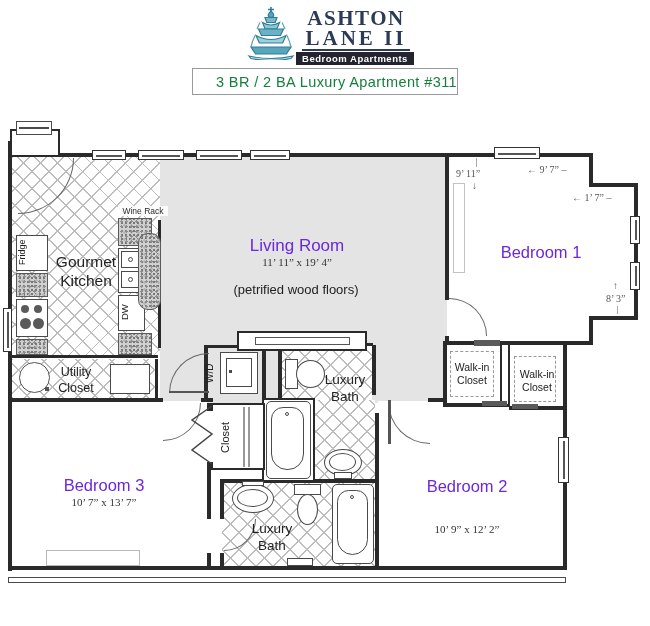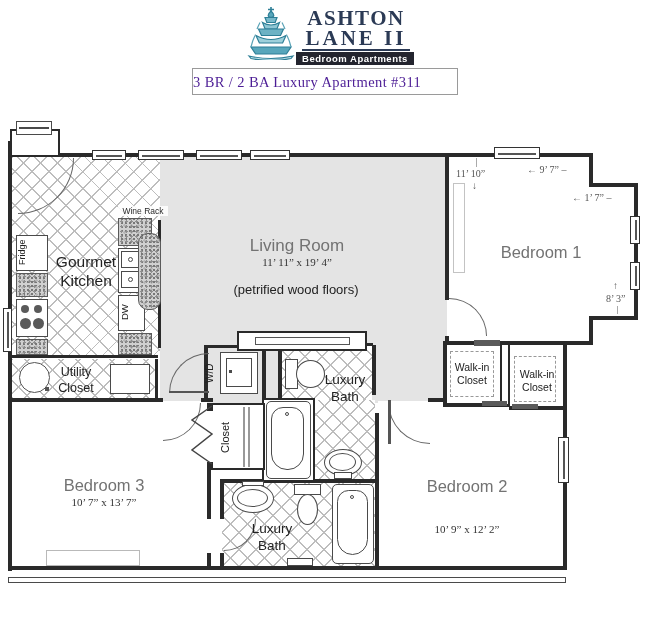--- a/index.html
+++ b/index.html
@@ -27,37 +27,37 @@
   .thick{border:2.5px solid var(--wall,#2a2a2a);background:#fff;}
   .win{background:#fff;border:1px solid #333;}
   .win .bar{position:absolute;background:#555;}
   .arc{border:0 solid #666;background:transparent;}
   .arc.br{border-right-width:1.3px;border-bottom-width:1.3px;border-bottom-right-radius:100%;}
   .arc.tr{border-top-width:1.3px;border-right-width:1.3px;border-top-right-radius:100%;}
   .arc.tl{border-top-width:1.3px;border-left-width:1.3px;border-top-left-radius:100%;}
   .arc.bl{border-left-width:1.3px;border-bottom-width:1.3px;border-bottom-left-radius:100%;}
   .dashed{border:1px dashed #999;}
   .lbl{white-space:nowrap;}
-  .room-name{font-size:16.5px;color:#737373;text-align:center;transform:translateX(-50%);}
+  .room-name{font-size:16.5px;color:#6d28d9;text-align:center;transform:translateX(-50%);}
   .room-dims{font-family:"Liberation Serif",serif;font-size:11px;color:#333;text-align:center;transform:translateX(-50%);white-space:nowrap;}
   .room-note{font-size:13px;color:#222;text-align:center;transform:translateX(-50%);white-space:nowrap;}
   .small-name{font-size:12.5px;line-height:1.25;color:#222;text-align:center;transform:translateX(-50%);}
   .tiny-name{font-size:10.5px;line-height:1.25;color:#222;text-align:center;transform:translateX(-50%);}
   .chip{background:rgba(255,255,255,.85);padding:0 2px;}
   .vlabel{writing-mode:vertical-rl;transform:rotate(180deg);font-size:9.5px;color:#222;text-align:center;}
   .dim{font-family:"Liberation Serif",serif;font-size:10px;color:#555;white-space:nowrap;}
   .leaf{background:#555;}
   .threshold{background:#5a5a5a;}
   
   .brand-word{font-family:"Liberation Serif",serif;font-weight:bold;color:var(--brand-navy,#2b3a55);
               font-size:21px;line-height:20px;letter-spacing:1.5px;text-align:center;}
   .tag-band{background:#23242e;color:#fff;font-size:9.5px;font-weight:bold;
             text-align:center;line-height:13px;letter-spacing:.5px;}
-  .title-box{border:1.5px solid #9a9a9a;font-family:Liberation Serif, serif;
-             font-size:14.5px;color:#4c1d95;text-align:left;line-height:26px;letter-spacing:.4px;}
+  .title-box{border:1.5px solid #9a9a9a;font-family:Liberation Sans, sans-serif;
+             font-size:14.5px;color:#15803d;text-align:right;line-height:26px;letter-spacing:.4px;}
 </style>
 </head>
 <body>
 
 <div class="abs" style="left:246px;top:4px;width:170px;height:58px;">
   <span class="abs" style="left:0;top:2px;width:50px;height:54px;">
     <svg width="50" height="54" viewBox="0 0 50 54">
       <g stroke="#2e7f97" stroke-width="1.2" fill="#79b9cb">
         <path d="M25 1 v5 M22 3.5 h6" fill="none" stroke-width="1.6"></path>
         <path d="M25 5 C21.5 8.5 21 10.5 25 11.5 C29 10.5 28.5 8.5 25 5 Z" fill="#58a6bb"></path>
@@ -268,21 +268,21 @@
 <div class="abs small-name" style="left:76px;top:365px;width:52px;font-size:12.5px;">Utility Closet</div>
 <div class="abs small-name" style="left:345px;top:372px;width:52px;font-size:13.5px;">Luxury Bath</div>
 <div class="abs small-name" style="left:272px;top:521px;width:52px;font-size:13.5px;">Luxury Bath</div>
 <div class="abs tiny-name" style="left:472px;top:361px;width:48px;">Walk-in Closet</div>
 <div class="abs tiny-name" style="left:537px;top:368px;width:48px;">Walk-in Closet</div>
 <span class="vlabel abs" style="left:219px;top:408px;width:16px;height:58px;font-size:11px;">Closet</span>
 
 <div class="abs" style="left:453px;top:183px;width:12px;height:90px;border:1px solid #c3c3c3;"></div>
 <div class="abs" style="left:476px;top:158px;width:1px;height:9px;background:#aaa;"></div>
 <div class="abs dim" style="left:456px;top:168px;">
-  <span>11’ 10”</span>
+  <span>9’ 11”</span>
 </div>
 <div class="abs dim" style="left:472px;top:180px;">
   <span>↓</span>
 </div>
 <div class="abs dim" style="left:527px;top:164px;">
   <span>←</span>
   <span>9’ 7”</span> –
 </div>
 <div class="abs dim" style="left:572px;top:192px;">
   <span>←</span>

